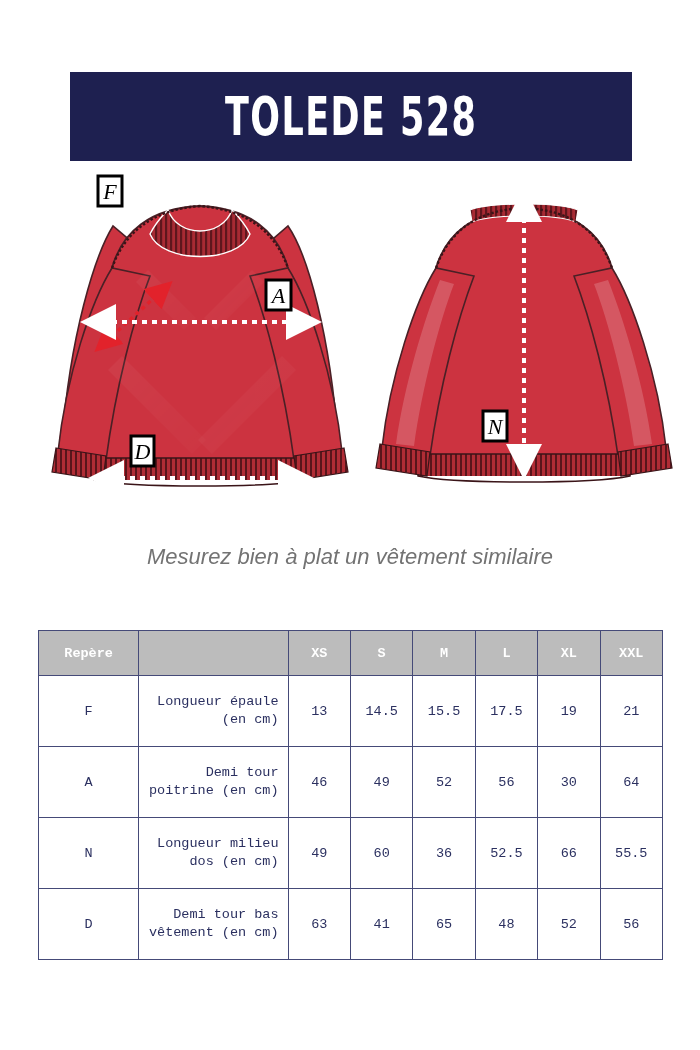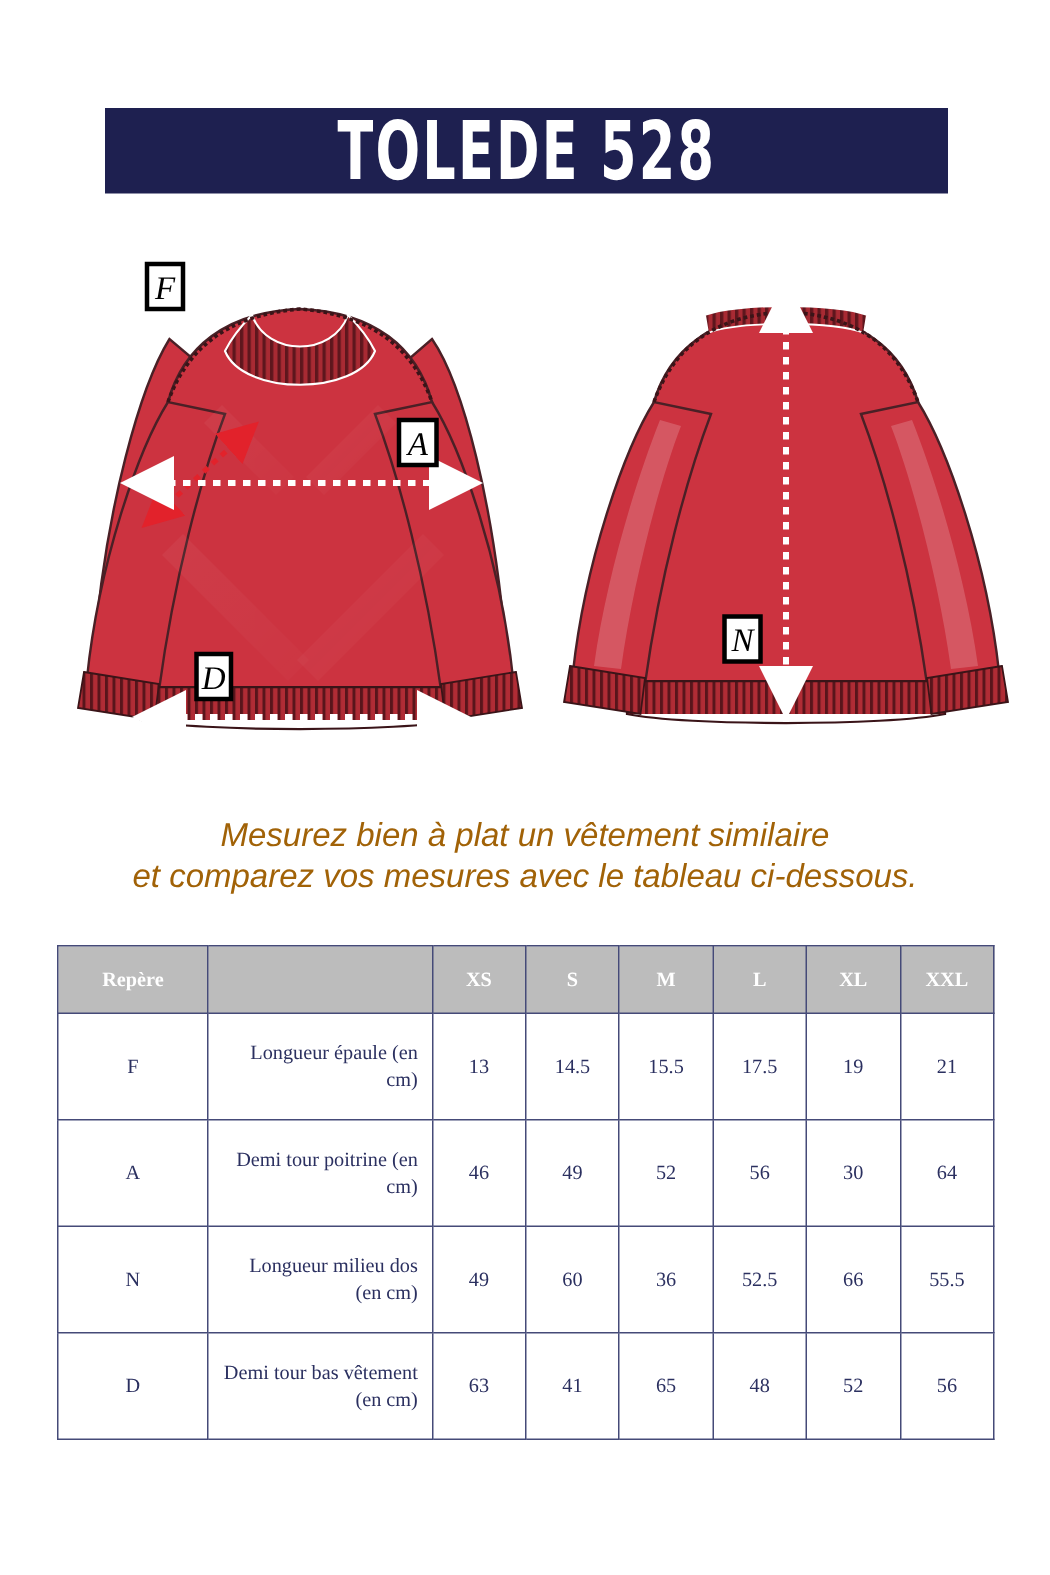--- a/index.html
+++ b/index.html
@@ -14,21 +14,21 @@
     font-family: "Liberation Sans", sans-serif;
     overflow: hidden;
   }
 
   
   .banner {
     position: absolute;
     left: 70px;
     top: 72px;
     width: 562px;
-    height: 57px;
+    height: 89px;
     background: #1e2050;
     display: flex;
     align-items: center;
     justify-content: center;
   }
   .banner-title {
     color: #ffffff;
     font-family: "Liberation Sans Narrow", "DejaVu Sans Condensed", "Liberation Sans", sans-serif;
     font-weight: bold;
     font-size: 54px;
@@ -49,37 +49,37 @@
   }
   .illustration svg { display: block; }
 
   
   .instructions {
     position: absolute;
     left: 0;
     top: 544px;
     width: 700px;
     text-align: center;
-    color: #a16207;
+    color: #737373;
     font-family: "Liberation Sans Narrow", "Liberation Sans", sans-serif;
     font-style: italic;
     font-size: 22px;
     line-height: 1.22;
   }
   .instructions div { white-space: nowrap; }
 
   
   .size-table {
     position: absolute;
     left: 38px;
     top: 630px;
     width: 625px;
     border-collapse: collapse;
     table-layout: fixed;
-    font-family: Liberation Serif, serif;
+    font-family: Liberation Mono, monospace;
   }
   .size-table th,
   .size-table td {
     border: 1px solid #454a78;
     color: #2b3060;
     font-size: 13.5px;
   }
   .size-table thead th {
     background: #bcbcbc;
     color: #ffffff;
@@ -232,21 +232,20 @@
     </g>
     <g>
       <rect x="483" y="251" width="24" height="30" fill="#ffffff" stroke="#000000" stroke-width="3"></rect>
       <text x="495" y="274" font-family="'Liberation Serif',serif" font-style="italic" font-size="22" fill="#000000" text-anchor="middle">N</text>
     </g>
   </svg>
 </div>
 
 <div class="instructions">
   <div>Mesurez bien à plat un vêtement similaire</div>
-  <div>et comparez vos mesures avec le tableau ci-dessous.</div>
 </div>
 
 <table class="size-table">
   <colgroup>
     <col class="col-marker">
       <col class="col-desc">
     <col class="col-size">
       <col class="col-size">
       <col class="col-size">
     <col class="col-size">

